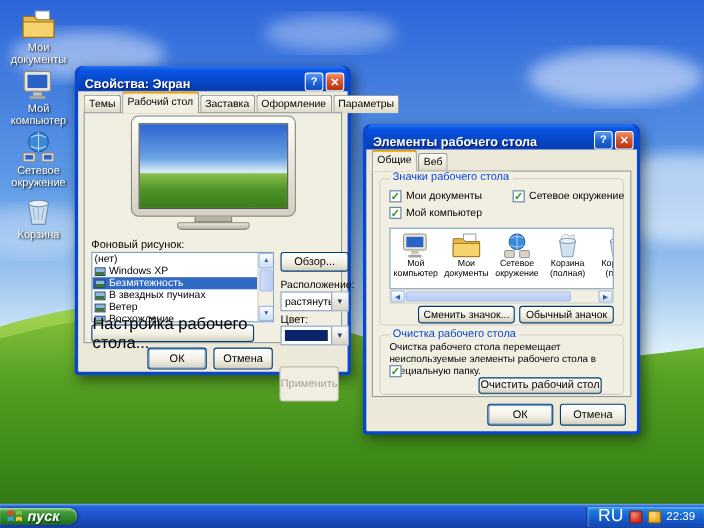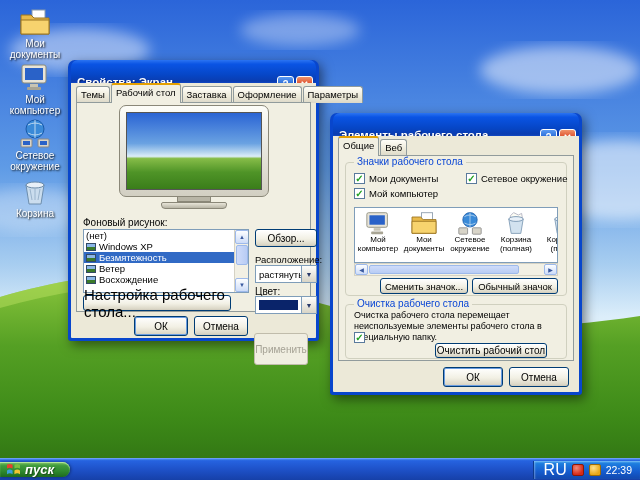--- a/index.html
+++ b/index.html
@@ -10,21 +10,21 @@
   .bliss{position:absolute;inset:0;z-index:0}
 
   
   .desktop-icon{position:absolute;left:4px;width:62px;text-align:center;cursor:pointer;z-index:1}
   .desktop-icon svg{display:block;margin:0 auto}
   .di-label{font-size:10px;line-height:11px;color:#fff;text-shadow:1px 1px 2px #000;margin-top:2px;word-wrap:break-word}
 
   
   .xp-window{position:absolute;background:#0846cc;border-radius:7px 7px 3px 3px;padding:0 3px 3px;
              box-shadow:3px 4px 12px rgba(0,0,0,.5);z-index:5}
-  .titlebar{height:23px;display:flex;align-items:flex-start;padding:16px 3px 0 6px;border-radius:7px 7px 0 0;
+  .titlebar{height:23px;display:flex;align-items:flex-end;padding:16px 3px 0 6px;border-radius:7px 7px 0 0;
             background:linear-gradient(180deg,#2b74f2 0%,#0a54e4 18%,#0646c6 65%,#0a3cb0 92%,#1148c4 100%)}
   .tb-title{flex:1;color:#fff;font-weight:bold;font-size:11.5px;text-shadow:1px 1px 1px #0a1e63;white-space:nowrap;overflow:hidden}
   .tb-btn{width:17px;height:17px;margin-left:2px;border:1px solid #fff;border-radius:3px;color:#fff;
           font-size:10px;font-weight:bold;display:flex;align-items:center;justify-content:center;cursor:pointer}
   .tb-btn.help{background:linear-gradient(180deg,#5a9af2,#1c5ecf 60%,#1450b8)}
   .tb-btn.help::before{content:"?"}
   .tb-btn.close{background:linear-gradient(180deg,#f0936a,#dd5230 45%,#b23410)}
   .tb-btn.close::before{content:"✕"}
   .win-body{position:relative;background:#ece9d8;border-radius:0 0 1px 1px}
 
@@ -223,20 +223,24 @@
             <div class="wp-item">
               <span class="wp-ico"></span>
                 <span>Windows XP</span>
               </div>
             <div class="wp-item sel">
               <span class="wp-ico"></span>
                 <span>Безмятежность</span>
               </div>
             <div class="wp-item">
               <span class="wp-ico"></span>
+                <span>В звездных пучинах</span>
+              </div>
+            <div class="wp-item">
+              <span class="wp-ico"></span>
                 <span>Ветер</span>
               </div>
             <div class="wp-item">
               <span class="wp-ico"></span>
                 <span>Восхождение</span>
               </div>
 
           </div>
           <div class="vscroll">
             <span class="sb-btn sb-up"></span>

